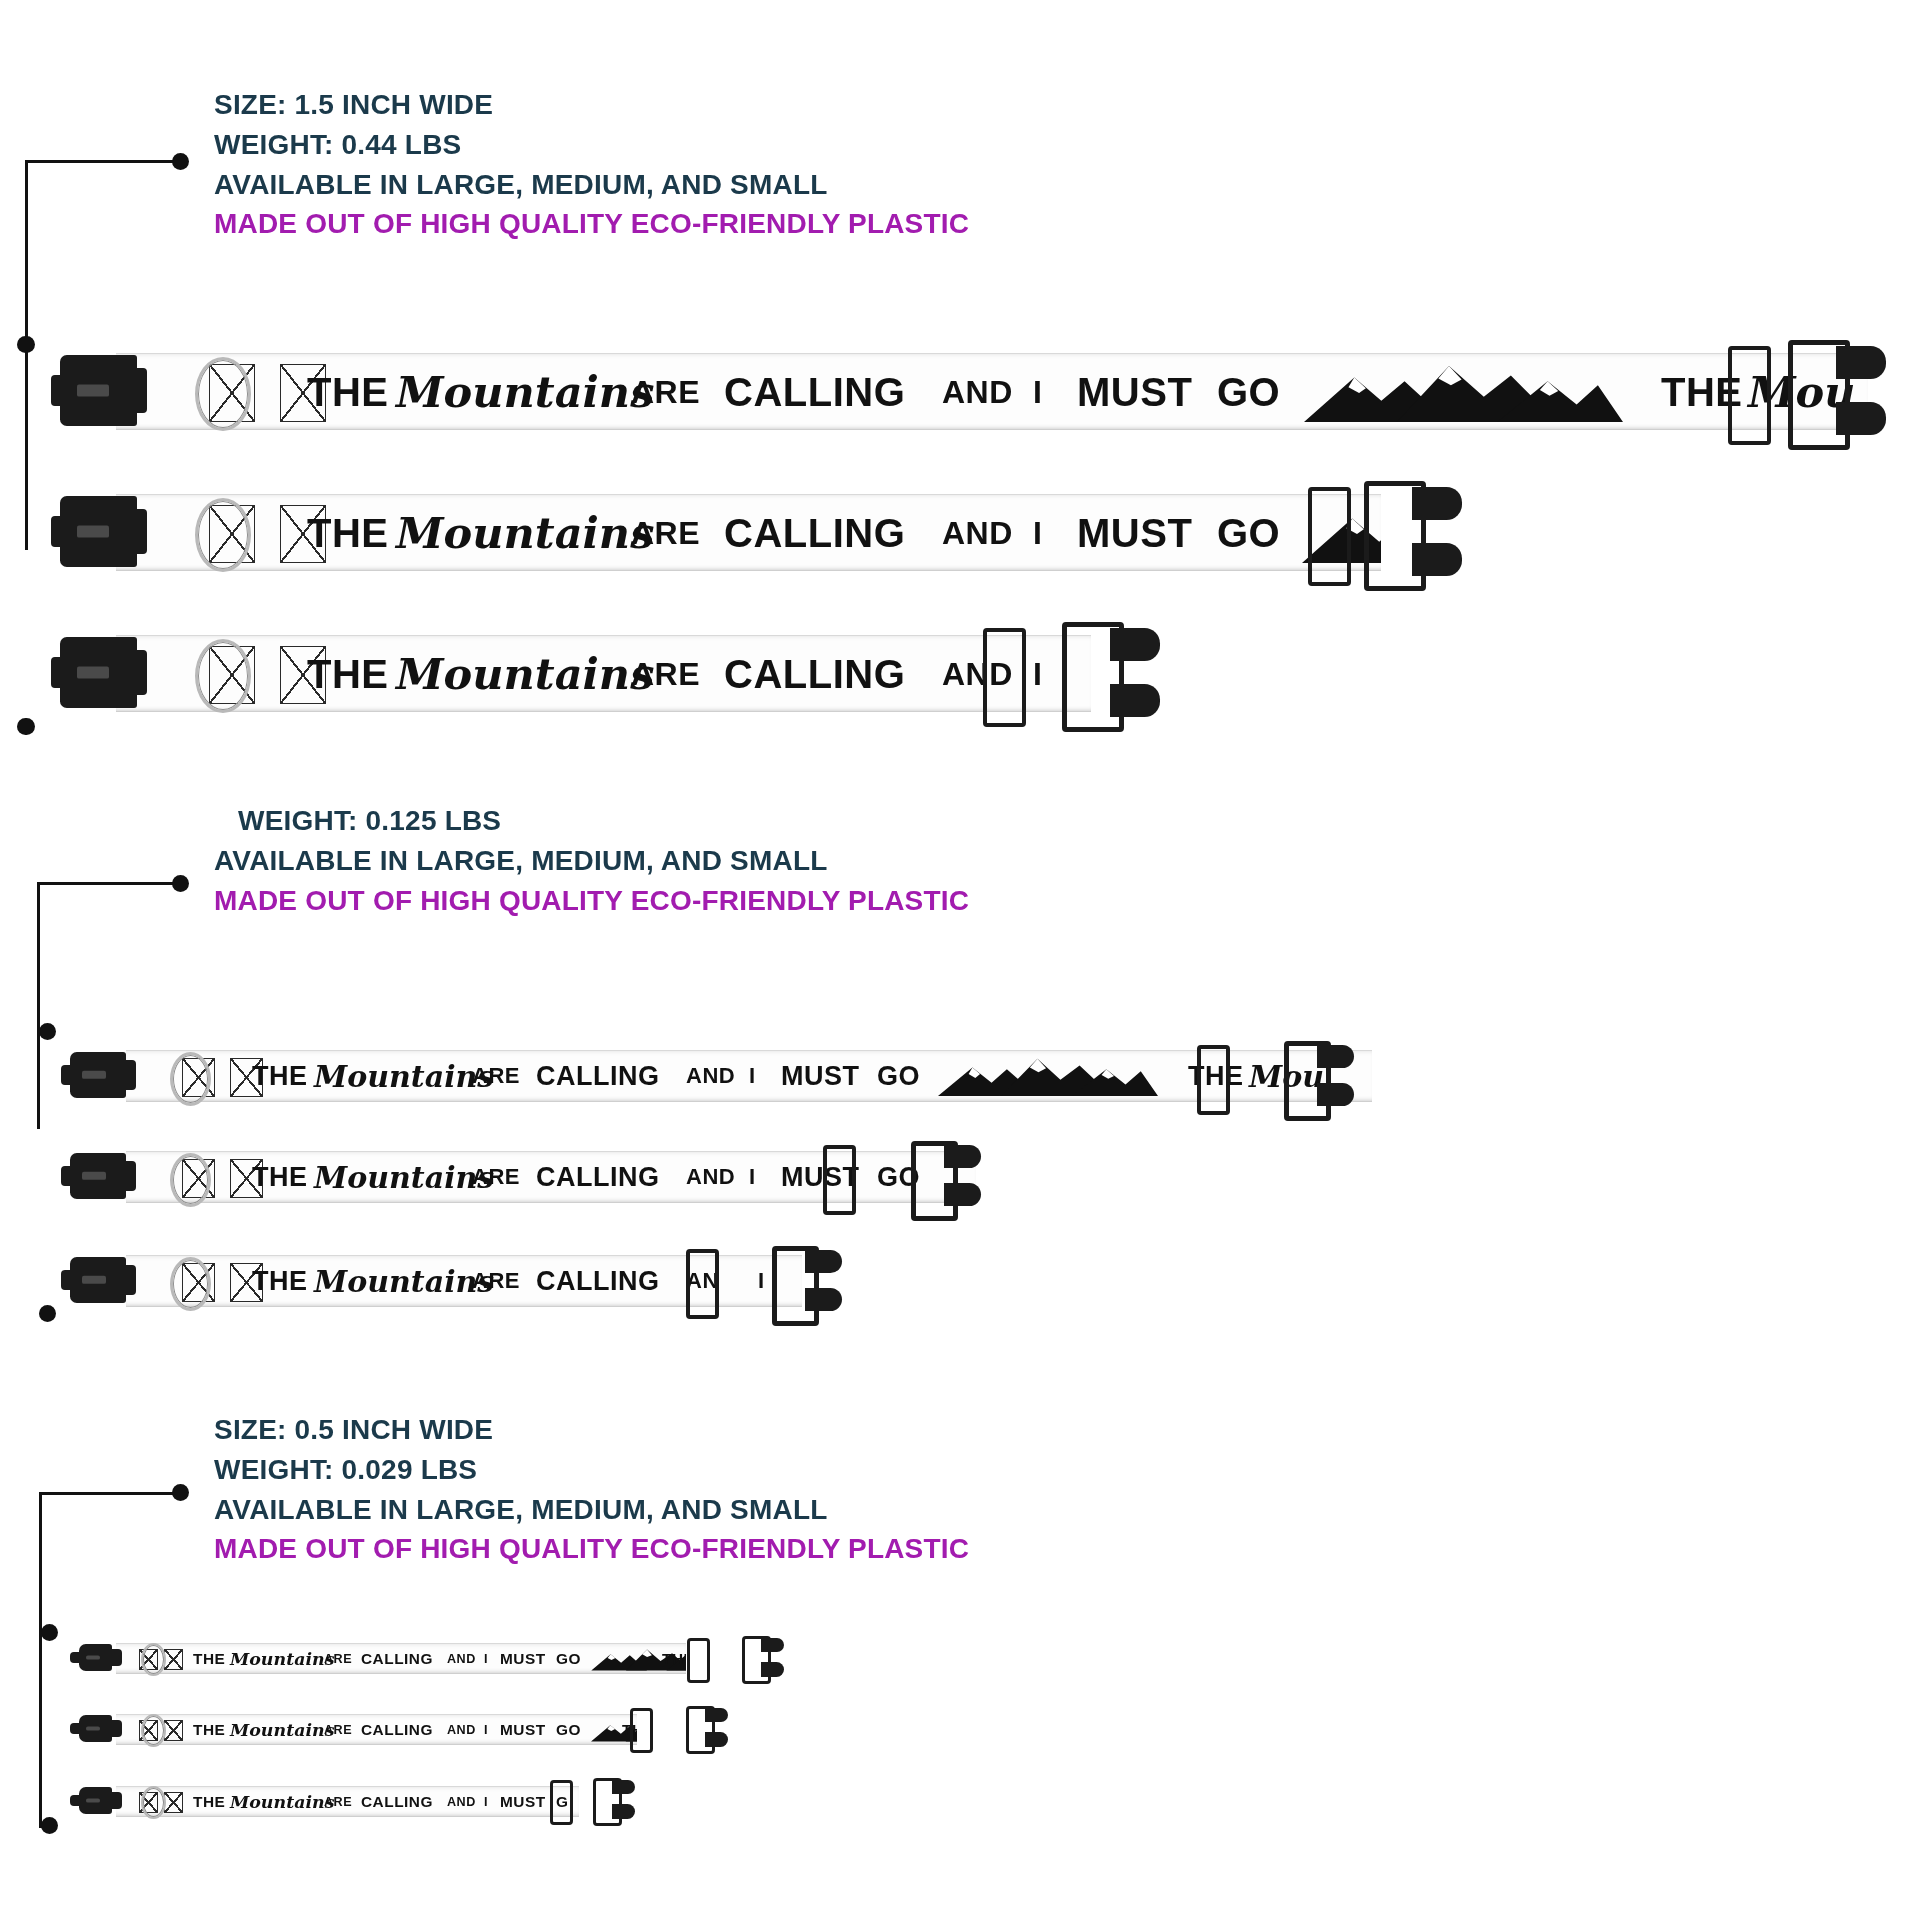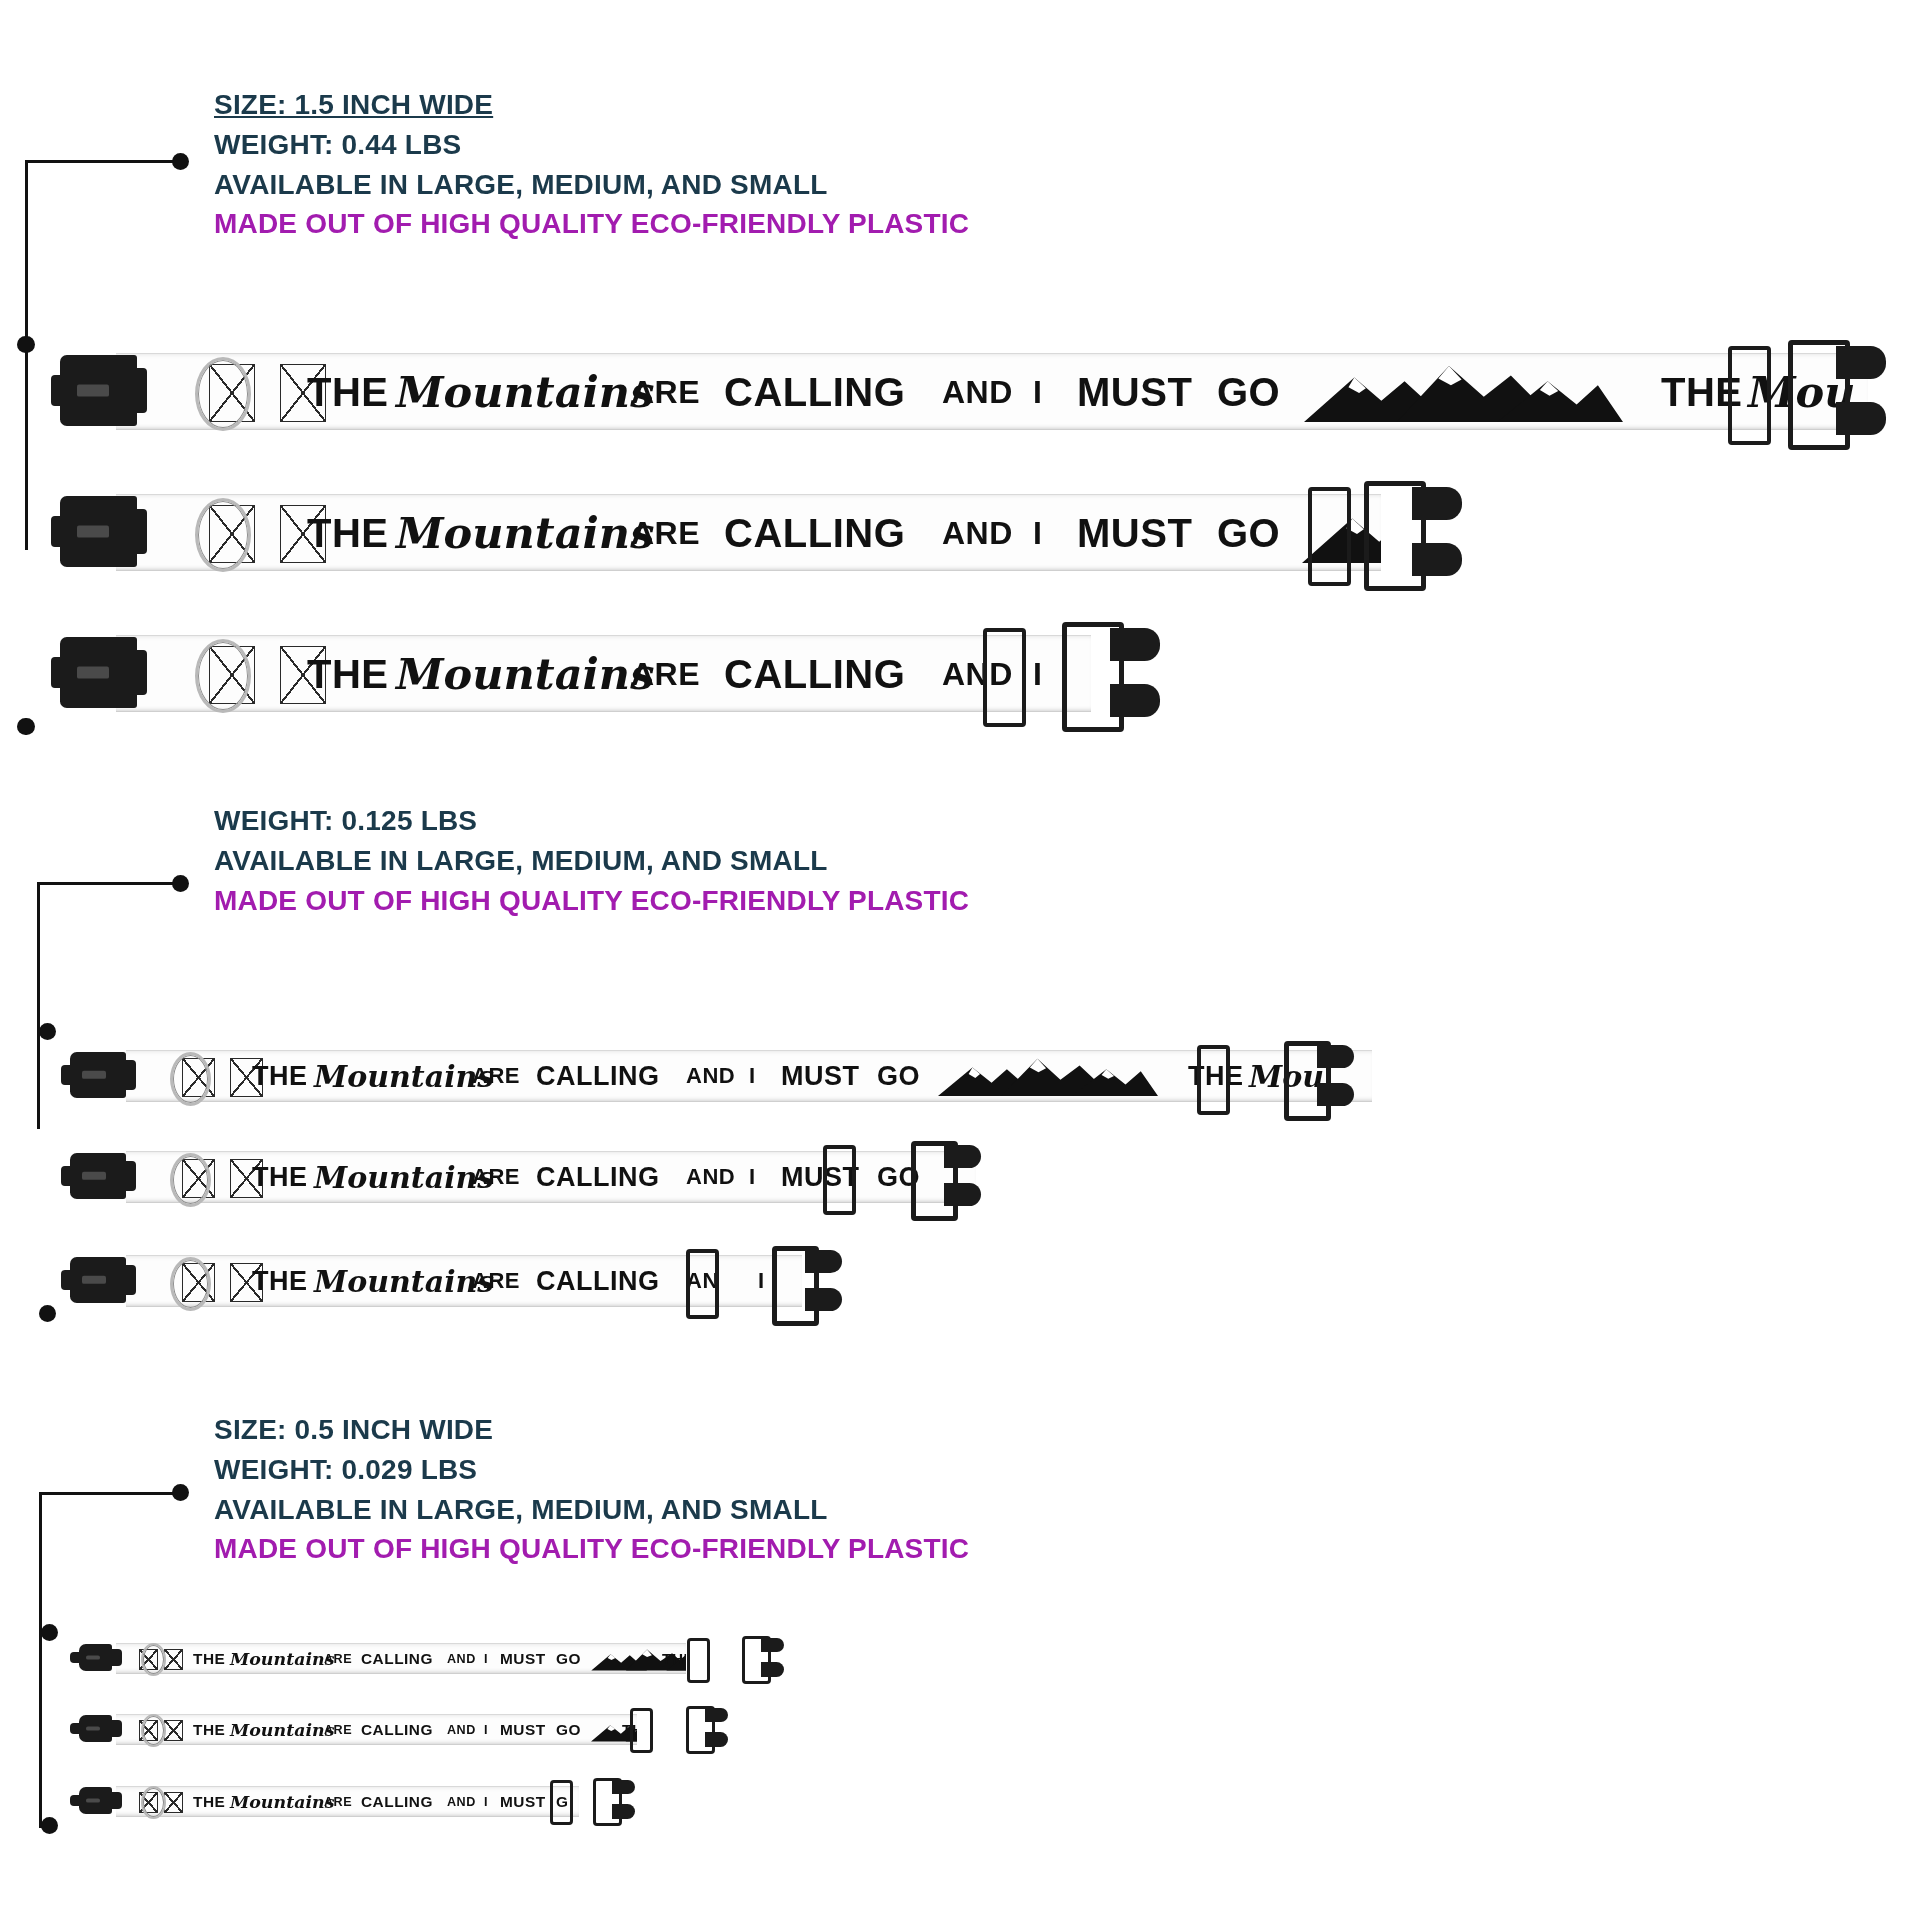--- a/index.html
+++ b/index.html
@@ -112,21 +112,21 @@
 
   
   .mtn{position:absolute;top:50%;transform:translateY(-50%);}
 </style>
 </head>
 <body>
 
 <div class="group">
 
   <div class="spec" style="left:214px;top:85px;">
-    <div class="line" style="font-size:28px;text-decoration:underline;">SIZE: 1.5 INCH WIDE</div>
+    <div class="line" style="font-size:28px;">SIZE: 1.5 INCH WIDE</div>
     <div class="line" style="font-size:28px;">WEIGHT: 0.44 LBS</div>
     <div class="line" style="font-size:28px;">AVAILABLE IN LARGE, MEDIUM, AND SMALL</div>
     <div class="line accent" style="font-size:28px;">MADE OUT OF HIGH QUALITY ECO-FRIENDLY PLASTIC</div>
   </div>
 
   <div class="bracket">
     <div class="hline" style="left:25px;top:160px;width:154px;"></div>
     <div class="vline" style="left:25px;top:160px;height:390px;"></div>
     <div class="dot" style="left:172px;top:153px;"></div>
     <div class="dot" style="left:17.4px;top:336px;"></div>
@@ -226,21 +226,21 @@
       <span class="body"></span>
       <span class="prongA" style="left:48px;top:5.8px;width:50px;height:33px;border-radius:0 15.4px 15.4px 0;"></span>
       <span class="prongB" style="left:48px;top:62px;width:50px;height:33px;border-radius:0 15.4px 15.4px 0;"></span>
     </div>
   </div>
 </div>
 
 <div class="group">
 
   <div class="spec" style="left:214px;top:801px;">
-    <div class="line" style="font-size:28px;">WEIGHT: 0.125 LBS</div>
+    <div class="line" style="font-size:28px;margin-left:24px;">WEIGHT: 0.125 LBS</div>
     <div class="line" style="font-size:28px;">AVAILABLE IN LARGE, MEDIUM, AND SMALL</div>
     <div class="line accent" style="font-size:28px;">MADE OUT OF HIGH QUALITY ECO-FRIENDLY PLASTIC</div>
   </div>
 
   <div class="bracket">
     <div class="hline" style="left:37px;top:882px;width:143px;"></div>
     <div class="vline" style="left:37px;top:882px;height:247px;"></div>
     <div class="dot" style="left:172px;top:875px;"></div>
     <div class="dot" style="left:39px;top:1023px;"></div>
     <div class="dot" style="left:39px;top:1305px;"></div>

